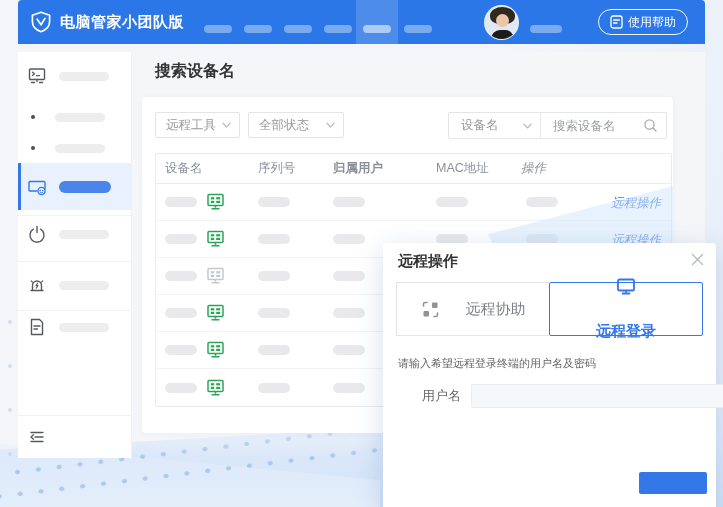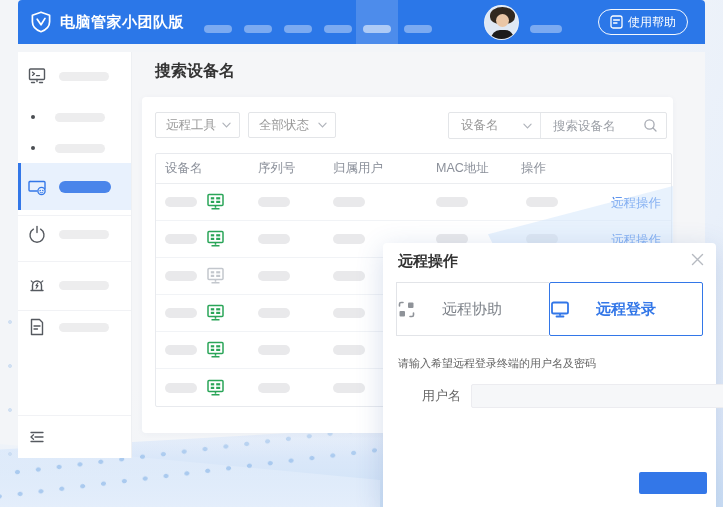--- a/index.html
+++ b/index.html
@@ -58,54 +58,54 @@
   .page-title{position:absolute;left:155px;top:61px;font-size:16px;font-weight:700;color:#333;z-index:3;}
   .card{position:absolute;left:142px;top:97px;width:531px;height:336px;background:#fff;border-radius:4px;
         z-index:3;box-shadow:0 1px 6px rgba(40,70,120,.04);}
   .watermark{position:absolute;left:488px;top:186px;width:185px;height:78px;z-index:4;pointer-events:none;
         background:rgba(210,229,251,.5);clip-path:polygon(0 62%,100% 0,100% 100%,8% 100%);}
 
   .select-box{position:absolute;height:26px;border:1px solid #e3e5e8;border-radius:2px;display:flex;
               align-items:center;justify-content:space-between;padding:0 8px 0 10px;color:#999;
               font-size:12.5px;cursor:pointer;background:#fff;}
   .sel-group{left:13px;top:15px;width:85px;}
-  .sel-status{left:106px;top:15px;width:88px;}
+  .sel-status{left:106px;top:15px;width:96px;}
   .chev{width:9px;height:6px;flex:none;margin-left:6px;}
 
   .search-wrap{position:absolute;left:306px;top:15px;width:219px;height:27px;border:1px solid #e3e5e8;
                border-radius:2px;display:flex;align-items:center;background:#fff;}
   .search-cat{width:92px;height:100%;display:flex;align-items:center;justify-content:space-between;
               padding:0 8px 0 12px;color:#999;font-size:12.5px;border-right:1px solid #e6e8eb;cursor:pointer;}
   .search-field{flex:1;display:flex;align-items:center;padding:0 8px 0 10px;}
   .search-field input{border:0;outline:0;width:92px;font-size:12.5px;color:#666;background:transparent;}
   .search-field input::placeholder{color:#9b9fa6;}
   .mag{margin-left:auto;flex:none;}
 
   .table{position:absolute;left:13px;top:56px;width:517px;border:1px solid #e8eaee;border-radius:2px;background:#fff;}
   .trh{display:flex;height:30px;align-items:center;border-bottom:1px solid #ebedf0;}
   .th{font-size:12.5px;color:#8b909a;}
   .tr{display:flex;height:37px;align-items:center;border-bottom:1px solid #f1f3f6;}
   .tr:last-child{border-bottom:0;}
   .c1{width:102px;padding-left:9px;display:flex;align-items:center;gap:9px;}
-  .c2{width:75px;}.c3{width:103px;}.c4{width:90px;}.c5{width:85px;}
-  .c6{flex:1;padding-right:6px;}
+  .c2{width:75px;}.c3{width:103px;font-weight:bold;}.c4{width:90px;}.c5{width:85px;}
+  .c6{flex:1;padding-right:6px;font-style:italic;}
   .pill-g{display:inline-block;width:32px;height:10px;border-radius:5px;background:#e9e9eb;}
   .dev-icon{display:inline-flex;align-items:center;}
   .op-link{color:#3377e8;font-size:12.5px;cursor:pointer;text-decoration:none;}
 
   
   .modal{position:absolute;left:383px;top:243px;width:333px;height:272px;background:#fff;border-radius:4px;
          z-index:10;box-shadow:0 6px 28px rgba(50,90,160,.20);}
   .modal-title{position:absolute;left:15px;top:9px;font-size:15px;font-weight:700;color:#333;}
   .modal-close{position:absolute;right:11px;top:8px;width:16px;height:16px;color:#b6bac1;cursor:pointer;
                display:flex;align-items:center;justify-content:center;}
   .tabs{position:absolute;left:13px;top:39px;width:307px;height:54px;display:flex;}
-  .tab{flex:1;display:flex;align-items:center;gap:26px;font-size:15px;cursor:pointer;}
+  .tab{flex:1;display:flex;align-items:center;justify-content:center;gap:26px;font-size:15px;cursor:pointer;}
   .tab.inactive{border:1px solid #e2e4e8;border-right:0;color:#7d8289;background:#fff;}
-  .tab.active{border:1.5px solid #3377e8;border-radius:2px;color:#3377e8;font-weight:600;background:#fff;}
+  .tab.active{border:1.5px solid #3377e8;border-radius:2px;color:#3377e8;font-weight:600;background:#fff;flex-direction:column;}
   .modal-desc{position:absolute;left:15px;top:113px;font-size:11px;color:#666;}
   .field-row{position:absolute;left:15px;display:flex;align-items:center;width:305px;}
   .field-row .flabel{width:49px;font-size:13px;color:#666;flex:none;}
   .field-row input{flex:1;height:24px;background:#f6f7f9;border:1px solid #ececf0;border-radius:2px;
                    outline:0;padding:0 6px;font-size:12.5px;color:#333;}
   .fr1{top:141px;margin-left:24px;} .fr2{top:172px;}
   .confirm-btn{position:absolute;left:256px;top:229px;width:68px;height:22px;background:#3377e8;border:0;
                border-radius:2px;color:#fff;font-size:12px;cursor:pointer;}
 </style>
 </head>

